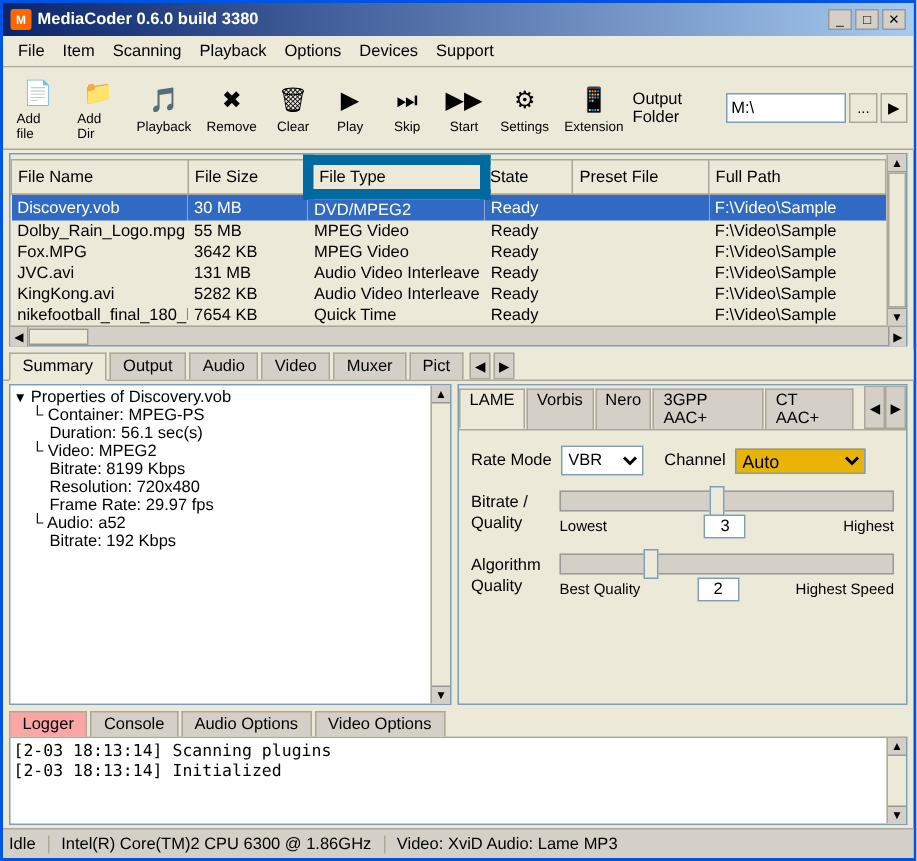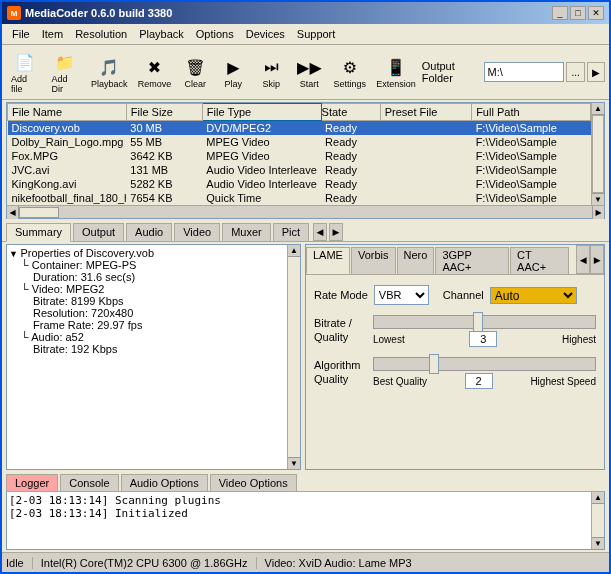--- a/index.html
+++ b/index.html
@@ -47,21 +47,21 @@
     <div class="window-controls">
       <div class="win-btn">_</div>
       <div class="win-btn">□</div>
       <div class="win-btn">✕</div>
     </div>
   </div>
 
   <div class="menu-bar">
     <span class="menu-item">File</span>
     <span class="menu-item">Item</span>
-    <span class="menu-item">Resolution</span>
+    <span class="menu-item">Scanning</span>
     <span class="menu-item">Playback</span>
     <span class="menu-item">Options</span>
     <span class="menu-item">Devices</span>
     <span class="menu-item">Support</span>
   </div>
 
   <div class="toolbar">
     <div class="tb-btn">
       <div class="tb-icon">📄</div>
       <span>Add file</span>
@@ -111,21 +111,21 @@
   </div>
 
   <div style="margin: 2px 4px; border: 1px solid #7f9db9; display: flex; flex-direction: column;">
     <div style="display: flex;">
       <div style="flex:1; overflow:hidden;">
         <table class="file-table" style="width:100%; border-collapse: collapse;">
           <thead>
             <tr>
               <th style="border: 1px solid #aca899; padding: 2px 4px; background: #ece9d8; font-size: 11px;">File Name</th>
               <th style="border: 1px solid #aca899; padding: 2px 4px; background: #ece9d8; font-size: 11px;">File Size</th>
-              <th style="border: 1px solid #0369a1; padding: 2px 4px; background: #ece9d8; font-size: 11px;">File Type</th>
+              <th style="border: 7px solid #0369a1; padding: 2px 4px; background: #ece9d8; font-size: 11px;">File Type</th>
               <th style="border: 1px solid #aca899; padding: 2px 0; background: #ece9d8; font-size: 11px;">State</th>
               <th style="border: 1px solid #aca899; padding: 2px 4px; background: #ece9d8; font-size: 11px;">Preset File</th>
               <th style="border: 1px solid #aca899; padding: 2px 4px; background: #ece9d8; font-size: 11px;">Full Path</th>
             </tr>
           </thead>
           <tbody>
             <tr class="selected">
               <td style="font-size:11px; padding: 1px 4px;">Discovery.vob</td>
               <td style="font-size:11px; padding: 1px 4px;">30 MB</td>
               <td style="font-size:11px; padding: 1px 4px;">DVD/MPEG2</td>
@@ -208,21 +208,21 @@
       <div style="flex:1; overflow:hidden; padding:2px; background:white; font-size:11px;">
         <div style="padding-left:0px;">
           <span style="font-size:9px;">▼ </span>
           <span>Properties of Discovery.vob</span>
         </div>
         <div style="padding-left:12px;">
           <span>└ </span>
           <span>Container: MPEG-PS</span>
         </div>
         <div style="padding-left:24px;">
-          <span>Duration: 31.6 sec(s)</span>
+          <span>Duration: 56.1 sec(s)</span>
         </div>
         <div style="padding-left:12px;">
           <span>└ </span>
           <span>Video: MPEG2</span>
         </div>
         <div style="padding-left:24px;">
           <span>Bitrate: 8199 Kbps</span>
         </div>
         <div style="padding-left:24px;">
           <span>Resolution: 720x480</span>

